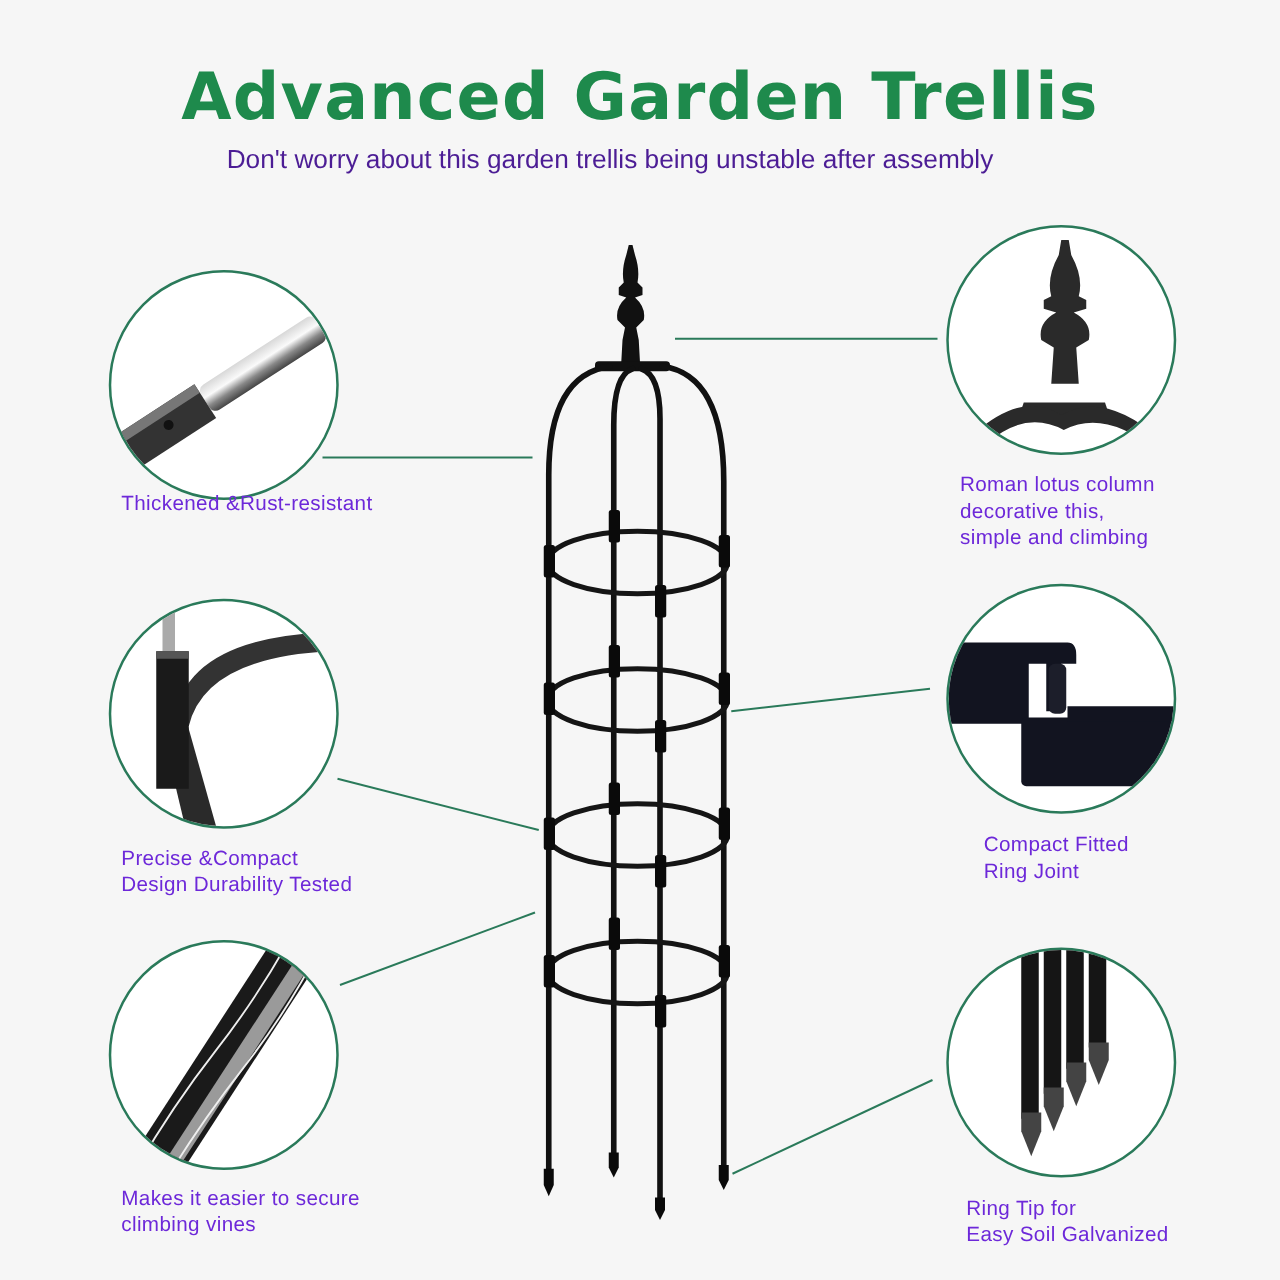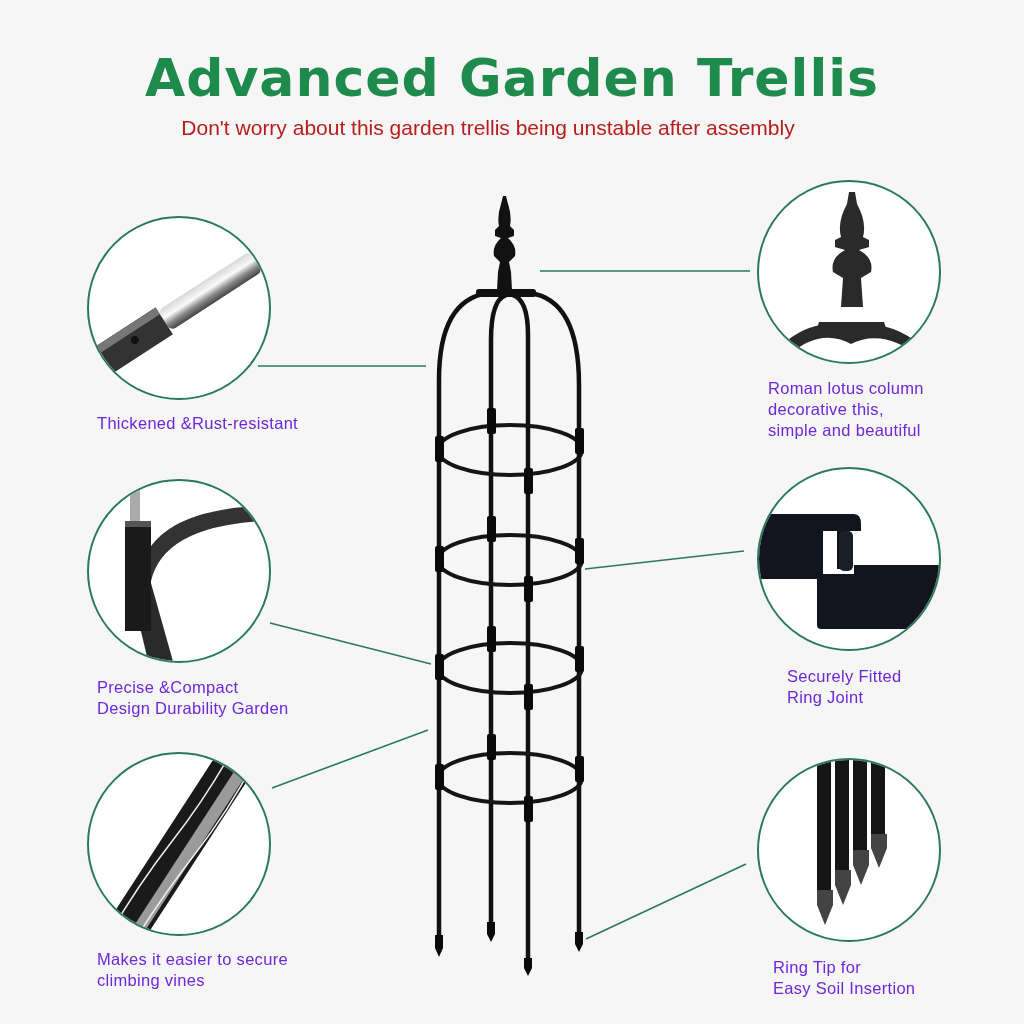--- a/index.html
+++ b/index.html
@@ -1,18 +1,18 @@
 <!DOCTYPE html>
 <html><head>
 <meta charset="utf-8">
 <style>
   html, body { margin:0; padding:0; }
   body { width:1024px; height:1024px; background:#f6f6f6; position:relative; overflow:hidden; font-family:"Liberation Sans", sans-serif; }
   .title { position:absolute; left:0; width:1024px; top:48px; text-align:center; font-family:"DejaVu Sans", sans-serif; font-weight:bold; font-size:52px; letter-spacing:1px; color:#1e8a4c; margin:0; }
-  .subtitle { position:absolute; left:0; width:976px; top:116px; text-align:center; font-size:21px; color:#b91c1c; margin:0; }
+  .subtitle { position:absolute; left:0; width:976px; top:116px; text-align:center; font-size:21px; color:#4c1d95; margin:0; }
   .circle { position:absolute; width:184px; height:184px; border-radius:50%; border:2px solid #2a7a5a; background:#fff; overflow:hidden; box-sizing:border-box; }
   .caption { position:absolute; font-size:16.5px; line-height:21px; color:#6d28d9; letter-spacing:0.3px; }
   svg.lines { position:absolute; left:0; top:0; }
   svg.trellis { position:absolute; left:0; top:0; }
 </style>
 </head>
 <body>
 
 <h1 class="title">Advanced Garden Trellis</h1>
 <p class="subtitle">Don't worry about this garden trellis being unstable after assembly</p>
@@ -89,36 +89,36 @@
       </linearGradient>
     </defs>
     <g transform="translate(92,92) rotate(-33)">
       <rect x="-20" y="-12" width="110" height="24" rx="6" fill="url(#steel)"></rect>
       <rect x="-110" y="-16" width="90" height="32" fill="#333"></rect>
       <rect x="-110" y="-16" width="90" height="8" fill="#777"></rect>
       <circle cx="-55" cy="0" r="4" fill="#111"></circle>
     </g>
   </svg>
 </div>
-<div class="caption" style="left:97px;top:413px;">
+<div class="caption" style="left:97px;top:393px;">
   <div>Thickened &amp;Rust-resistant</div>
 </div>
 
 <div class="circle" style="left:87px;top:479px;">
   <svg width="184" height="184">
     <rect x="41" y="0" width="10" height="40" fill="#aaa"></rect>
     <path d="M50,95 Q60,30 170,25 L175,40 Q75,45 62,100 Z" fill="#333"></path>
     <path d="M60,95 L85,184 L60,184 L40,100 Z" fill="#2a2a2a"></path>
     <rect x="36" y="40" width="26" height="110" fill="#1a1a1a"></rect>
     <rect x="36" y="40" width="26" height="6" fill="#555"></rect>
   </svg>
 </div>
 <div class="caption" style="left:97px;top:677px;">
   <div>Precise &amp;Compact</div>
-  <div>Design Durability Garden</div>
+  <div>Design Durability Tested</div>
 </div>
 
 <div class="circle" style="left:87px;top:752px;">
   <svg width="184" height="184">
     <g transform="translate(92,92) rotate(-57)">
       <rect x="-140" y="-20" width="280" height="40" fill="#1a1a1a"></rect>
       <rect x="-140" y="4" width="280" height="12" fill="#9a9a9a"></rect>
       <path d="M-140,-10 Q-70,-16 0,-10 T140,-12" stroke="#eee" stroke-width="1.5" fill="none"></path>
       <path d="M-140,14 Q-70,10 0,16 T140,12" stroke="#eee" stroke-width="1.5" fill="none"></path>
     </g>
@@ -134,48 +134,48 @@
     <g fill="#2a2a2a">
       <path d="M90,10 L96,10 L98,22 Q108,40 104,55 L110,58 L110,65 L100,68 Q115,76 112,90 L102,96 L104,125 L82,125 L84,96 L74,90 Q71,76 86,68 L76,65 L76,58 L82,55 Q78,40 88,22 Z"></path>
       <path d="M60,140 L125,140 L130,155 L55,155 Z"></path>
       <path d="M20,165 Q60,130 90,150 Q125,130 170,170 L165,178 Q125,145 92,162 Q60,145 28,175 Z"></path>
     </g>
   </svg>
 </div>
 <div class="caption" style="left:768px;top:378px;">
   <div>Roman lotus column</div>
   <div>decorative this,</div>
-  <div>simple and beautiful</div>
+  <div>simple and climbing</div>
 </div>
 
 <div class="circle" style="left:757px;top:467px;">
   <svg width="184" height="184">
     <g fill="#121420">
       <path d="M0,45 L95,45 Q102,45 102,55 L102,62 L90,62 L90,100 L78,100 L78,62 L64,62 L64,110 L0,110 Z"></path>
       <rect x="80" y="62" width="14" height="40" rx="5" fill="#1c1e2a"></rect>
       <rect x="58" y="105" width="130" height="55" rx="4"></rect>
       <rect x="95" y="96" width="90" height="12"></rect>
     </g>
   </svg>
 </div>
 <div class="caption" style="left:787px;top:666px;">
-  <div>Securely Fitted</div>
+  <div>Compact Fitted</div>
   <div>Ring Joint</div>
 </div>
 
 <div class="circle" style="left:757px;top:758px;">
   <svg width="184" height="184">
     <g fill="#151515">
       <rect x="58" y="0" width="14" height="135"></rect>
       <path d="M58,130 L74,130 L74,145 L66,165 L58,145 Z" fill="#444"></path>
       <rect x="76" y="0" width="14" height="115"></rect>
       <path d="M76,110 L92,110 L92,125 L84,145 L76,125 Z" fill="#444"></path>
       <rect x="94" y="0" width="14" height="95"></rect>
       <path d="M94,90 L110,90 L110,105 L102,125 L94,105 Z" fill="#444"></path>
       <rect x="112" y="0" width="14" height="78"></rect>
       <path d="M112,74 L128,74 L128,88 L120,108 L112,88 Z" fill="#444"></path>
     </g>
   </svg>
 </div>
 <div class="caption" style="left:773px;top:957px;">
   <div>Ring Tip for</div>
-  <div>Easy Soil Insertion</div>
+  <div>Easy Soil Galvanized</div>
 </div>
 
 </body></html>

